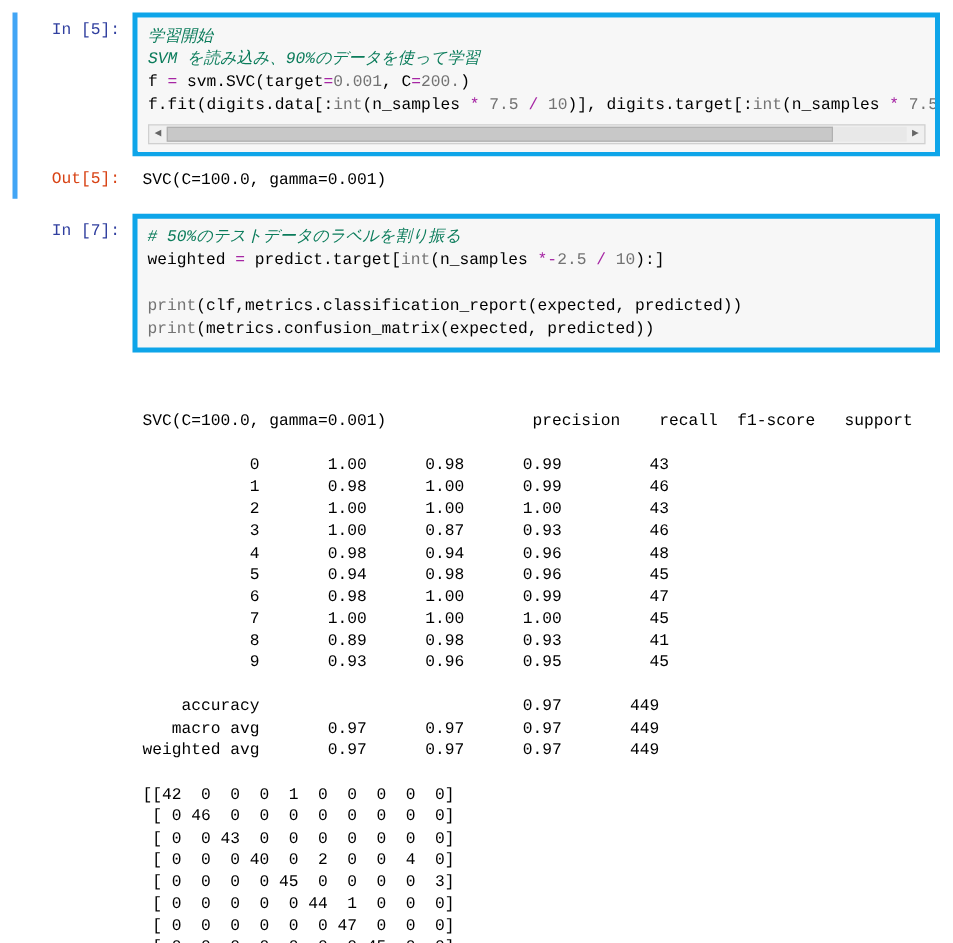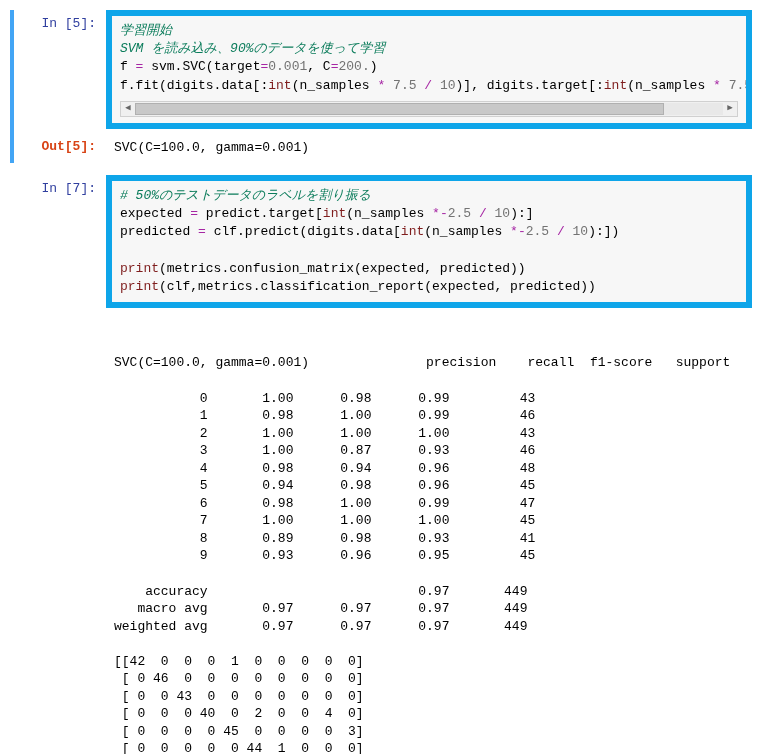--- a/index.html
+++ b/index.html
@@ -29,46 +29,45 @@
     text-align: right;
     padding-right: 10px;
     padding-top: 6px;
     font-family: "Courier New", monospace;
   }
   .prompt.in {
     color: #303F9F;
   }
   .prompt.out {
     color: #D84315;
-    font-weight: bold;
   }
   .input-area {
     flex: 1;
     background: #f7f7f7;
-    border: 6px solid #0ea5e9;
+    border: 4px solid #0ea5e9;
     padding: 6px 8px;
     font-family: "Courier New", monospace;
     line-height: 1.4;
     overflow-x: auto;
     position: relative;
   }
   .output-area {
     flex: 1;
     padding: 6px 8px;
     font-family: "Courier New", monospace;
     line-height: 1.4;
     white-space: pre;
   }
   .code-line {
     white-space: pre;
   }
   .c-comment { color: #0b7c5b; font-style: italic; }
   .c-op { color: #a626a4; }
   .c-num { color: #737373; }
-  .c-builtin { color: #7f1d1d; }
+  .c-builtin { color: #737373; }
   .scrollbar-wrap {
     margin-top: 6px;
     height: 14px;
     display: flex;
     align-items: center;
     background: #f0f0f0;
     border: 1px solid #d0d0d0;
   }
   .scroll-arrow {
     width: 14px;
@@ -128,25 +127,24 @@
     <div class="prompt out">Out[5]:</div>
     <div class="output-area">SVC(C=100.0, gamma=0.001)</div>
   </div>
 </div>
 
 <div class="cell-container no-border">
   <div class="cell">
     <div class="prompt in">In [7]:</div>
     <div class="input-area">
       <div class="code-line"><span class="c-comment"># 50%のテストデータのラベルを割り振る</span></div>
-      <div class="code-line"><span>expected </span><span class="c-op">= </span><span>predict.target[</span><span class="c-builtin">int</span><span>(n_samples </span><span class="c-op">*-</span><span class="c-num">2.5</span><span> </span><span class="c-op">/</span><span> </span><span class="c-num">10</span><span>):]</span></div>
-      <div class="code-line"><span>predicted </span><span class="c-op">= </span><span>clf.predict(digits.data[</span><span class="c-builtin">int</span><span>(n_samples </span><span class="c-op">*-</span><span class="c-num">2.5</span><span> </span><span class="c-op">/</span><span> </span><span class="c-num">10</span><span>):])</span></div>
+      <div class="code-line"><span>weighted </span><span class="c-op">= </span><span>predict.target[</span><span class="c-builtin">int</span><span>(n_samples </span><span class="c-op">*-</span><span class="c-num">2.5</span><span> </span><span class="c-op">/</span><span> </span><span class="c-num">10</span><span>):]</span></div>
       <div class="code-line">&nbsp;</div>
+      <div class="code-line"><span class="c-builtin">print</span><span>(clf,metrics.classification_report(expected, predicted))</span></div>
       <div class="code-line"><span class="c-builtin">print</span><span>(metrics.confusion_matrix(expected, predicted))</span></div>
-      <div class="code-line"><span class="c-builtin">print</span><span>(clf,metrics.classification_report(expected, predicted))</span></div>
     </div>
   </div>
   <div class="cell">
     <div class="prompt"></div>
     <div class="output-area">
       <pre class="output" id="report-output">SVC(C=100.0, gamma=0.001)               precision    recall  f1-score   support
 
            0       1.00      0.98      0.99         43
            1       0.98      1.00      0.99         46
            2       1.00      1.00      1.00         43

